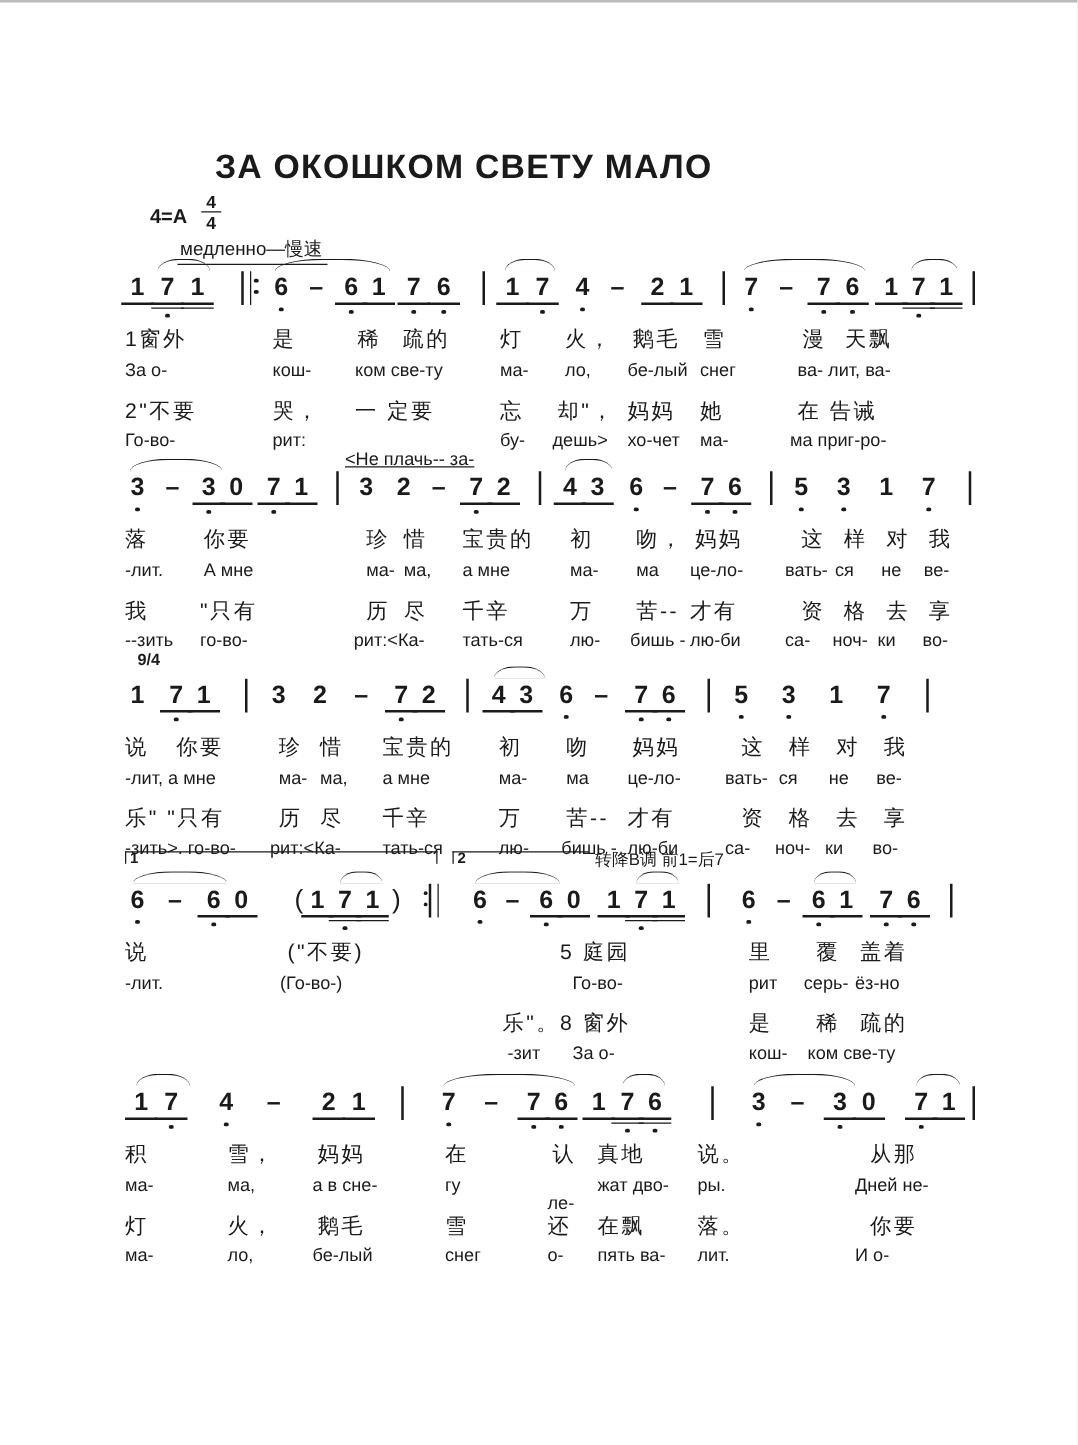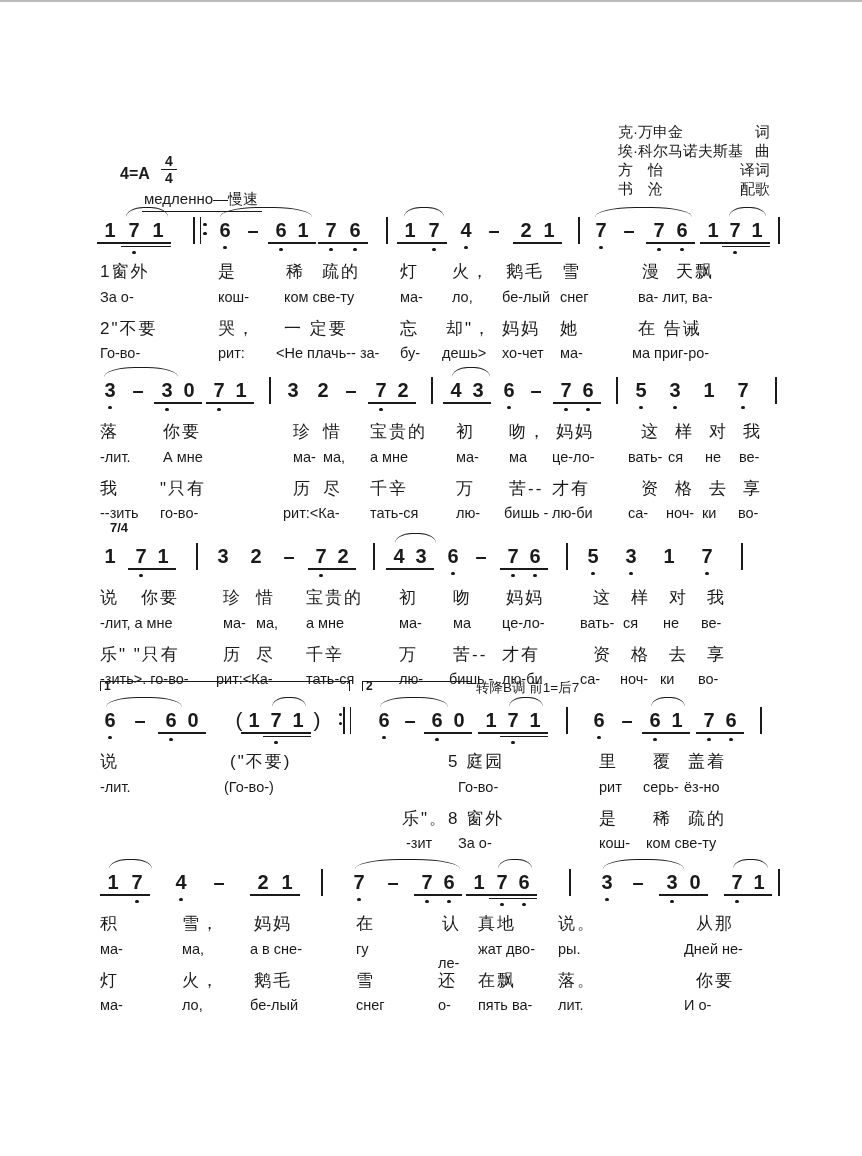--- a/index.html
+++ b/index.html
@@ -58,39 +58,22 @@
   .syslabel{position:absolute;font-size:13px;font-weight:bold;white-space:nowrap;}
   .annot{font-weight:normal;font-size:13.5px;}
   .lyr{position:absolute;white-space:nowrap;}
   .lyr.zh{font-size:17px;letter-spacing:2px;top:0;}
   .lyr.ru{font-size:14.5px;top:0;}
 </style>
 </head>
 <body>
 
 <div id="page">
+  <div class="title-ru">ЗА ОКОШКОМ СВЕТУ МАЛО</div>
 
-  <div class="credits" id="credits">
-      <div class="credit-row">
-        <span>克·万申金</span>
-        <span>词</span>
-      </div>
-      <div class="credit-row">
-        <span>埃·科尔马诺夫斯基</span>
-        <span>曲</span>
-      </div>
-      <div class="credit-row">
-        <span>方　怡</span>
-        <span>译词</span>
-      </div>
-      <div class="credit-row">
-        <span>书　沧</span>
-        <span>配歌</span>
-      </div>
-    </div>
 
   <div class="keyblock">4=A</div>
   <div class="timesig">
     <span class="ts-top">4</span>
     <span class="ts-bot">4</span>
   </div>
   <div class="tempo">медленно—慢速</div>
 
   <div id="score">
       <div class="system" style="top: 216px;">
@@ -146,21 +129,21 @@
         <span class="lyr zh" style="left: 100px; top: 99px;">2"不要</span>
         <span class="lyr zh" style="left: 218px; top: 99px;">哭，</span>
         <span class="lyr zh" style="left: 284px; top: 99px;">一 定要</span>
         <span class="lyr zh" style="left: 400px; top: 99px;">忘</span>
         <span class="lyr zh" style="left: 446px; top: 99px;">却"，</span>
         <span class="lyr zh" style="left: 502px; top: 99px;">妈妈</span>
         <span class="lyr zh" style="left: 560px; top: 99px;">她</span>
         <span class="lyr zh" style="left: 638px; top: 99px;">在 告诫</span>
         <span class="lyr ru" style="left: 100px; top: 127px;">Го-во-</span>
         <span class="lyr ru" style="left: 218px; top: 127px;">рит:</span>
-        <span class="lyr ru" style="left: 276px; top: 127px;">&lt;Не плачь-- за-</span>
+        <span class="lyr ru" style="left: 276px; top: 142px; text-decoration: underline;">&lt;Не плачь-- за-</span>
         <span class="lyr ru" style="left: 400px; top: 127px;">бу-</span>
         <span class="lyr ru" style="left: 442px; top: 127px;">дешь&gt;</span>
         <span class="lyr ru" style="left: 502px; top: 127px;">хо-чет</span>
         <span class="lyr ru" style="left: 560px; top: 127px;">ма-</span>
         <span class="lyr ru" style="left: 632px; top: 127px;">ма приг-ро-</span>
       </div>
       <div class="system" style="top: 376px;">
         <span class="note lo" style="left: 110px;">3<i class="dot"></i></span>
         <span class="note dash" style="left: 138px;">–</span>
         <span class="note u1 lo" style="left: 167px;">3<i class="dot"></i></span>
@@ -253,21 +236,21 @@
         <span class="note dash" style="left: 481px;">–</span>
         <span class="note u1 lo" style="left: 513px;">7<i class="dot"></i></span>
         <span class="note u1 lo" style="left: 535px;">6<i class="dot"></i></span>
         <div class="bar" style="left: 566px;"></div>
         <span class="note lo" style="left: 593px;">5<i class="dot"></i></span>
         <span class="note lo" style="left: 631px;">3<i class="dot"></i></span>
         <span class="note " style="left: 669px;">1</span>
         <span class="note lo" style="left: 707px;">7<i class="dot"></i></span>
         <div class="bar" style="left: 741px;"></div>
         <div class="slur" style="left: 395px; width: 41px;"></div>
-        <div class="syslabel" style="left: 110px; top: -24px;">7/4</div>
+        <div class="syslabel" style="left: 110px; top: -24px;">9/4</div>
         <span class="lyr zh" style="left: 100px; top: 42px;">说</span>
         <span class="lyr zh" style="left: 141px; top: 42px;">你要</span>
         <span class="lyr zh" style="left: 223px; top: 42px;">珍</span>
         <span class="lyr zh" style="left: 256px; top: 42px;">惜</span>
         <span class="lyr zh" style="left: 306px; top: 42px;">宝贵的</span>
         <span class="lyr zh" style="left: 399px; top: 42px;">初</span>
         <span class="lyr zh" style="left: 453px; top: 42px;">吻</span>
         <span class="lyr zh" style="left: 506px; top: 42px;">妈妈</span>
         <span class="lyr zh" style="left: 593px; top: 42px;">这</span>
         <span class="lyr zh" style="left: 631px; top: 42px;">样</span>

